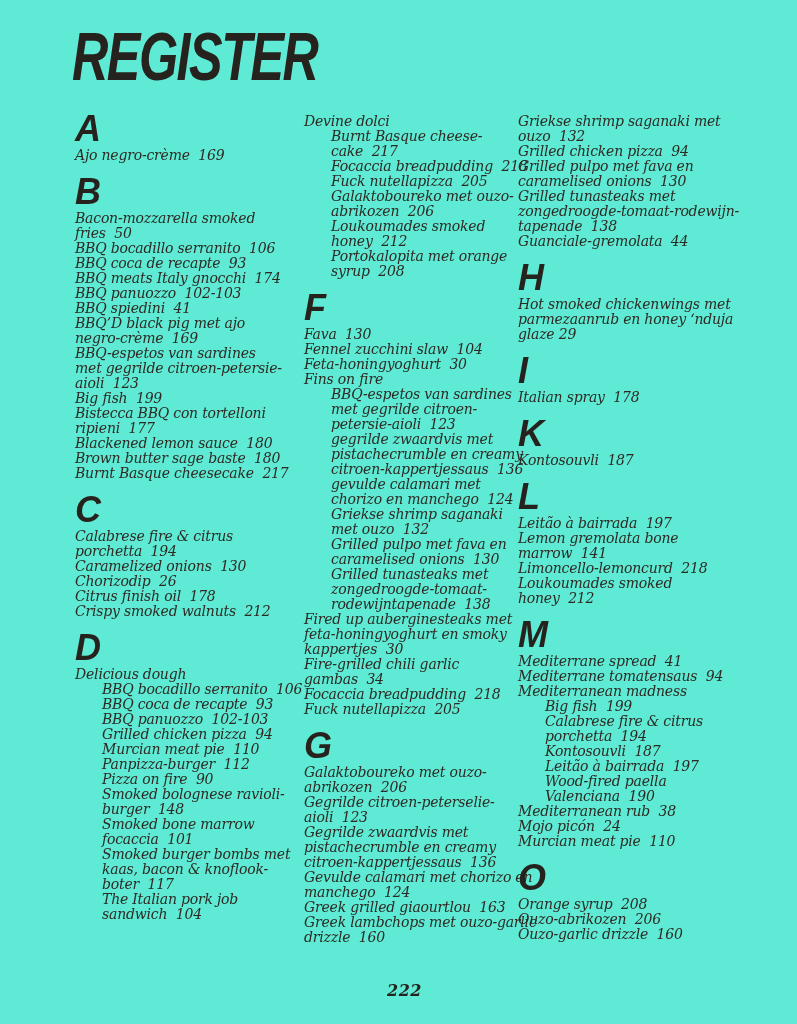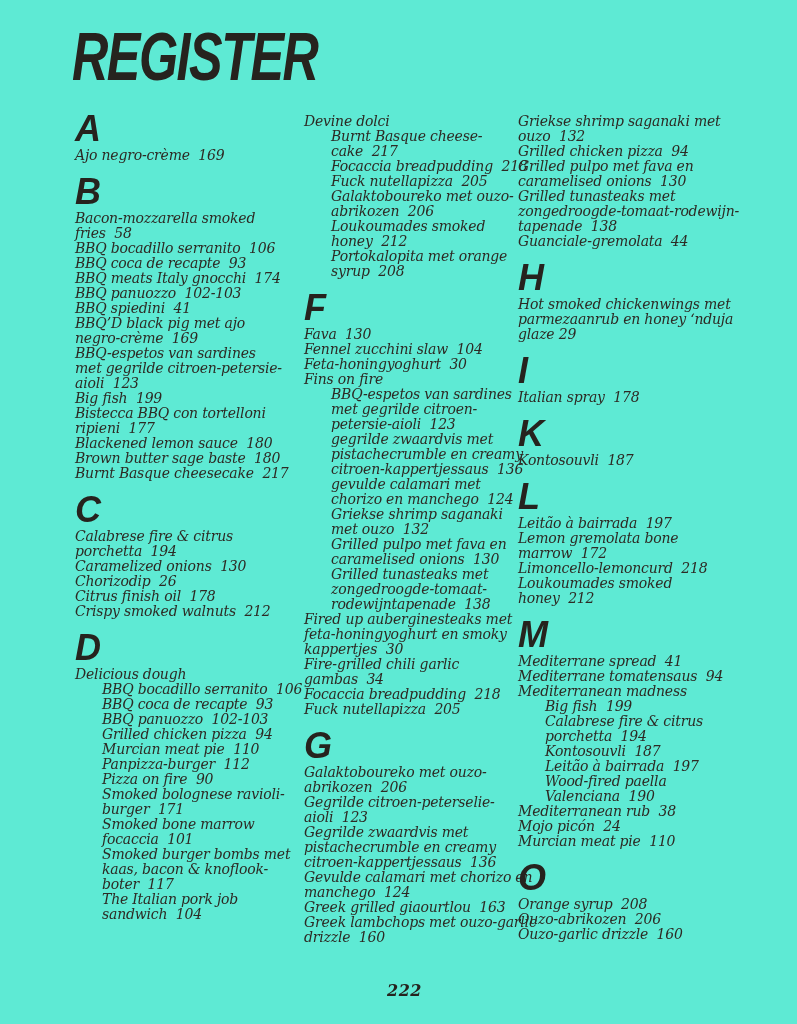--- a/index.html
+++ b/index.html
@@ -79,21 +79,21 @@
         <section class="block">
           <div class="section-header">A</div>
           <div class="entry">
             <div class="line">Ajo negro-crème  169</div>
           </div>
         </section>
         <section class="block">
           <div class="section-header">B</div>
           <div class="entry">
             <div class="line">Bacon-mozzarella smoked</div>
-            <div class="line">fries  58</div>
+            <div class="line">fries  50</div>
           </div>
           <div class="entry">
             <div class="line">BBQ bocadillo serranito  106</div>
           </div>
           <div class="entry">
             <div class="line">BBQ coca de recapte  93</div>
           </div>
           <div class="entry">
             <div class="line">BBQ meats Italy gnocchi  174</div>
           </div>
@@ -169,21 +169,21 @@
             <div class="line">Murcian meat pie  110</div>
           </div>
           <div class="entry indent">
             <div class="line">Panpizza-burger  112</div>
           </div>
           <div class="entry indent">
             <div class="line">Pizza on fire  90</div>
           </div>
           <div class="entry indent">
             <div class="line">Smoked bolognese ravioli-</div>
-            <div class="line">burger  171</div>
+            <div class="line">burger  148</div>
           </div>
           <div class="entry indent">
             <div class="line">Smoked bone marrow</div>
             <div class="line">focaccia  101</div>
           </div>
           <div class="entry indent">
             <div class="line">Smoked burger bombs met</div>
             <div class="line">kaas, bacon &amp; knoflook-</div>
             <div class="line">boter  117</div>
           </div>
@@ -348,21 +348,21 @@
             <div class="line">Kontosouvli  187</div>
           </div>
         </section>
         <section class="block">
           <div class="section-header">L</div>
           <div class="entry">
             <div class="line">Leitão à bairrada  197</div>
           </div>
           <div class="entry">
             <div class="line">Lemon gremolata bone</div>
-            <div class="line">marrow  172</div>
+            <div class="line">marrow  141</div>
           </div>
           <div class="entry">
             <div class="line">Limoncello-lemoncurd  218</div>
           </div>
           <div class="entry">
             <div class="line">Loukoumades smoked</div>
             <div class="line">honey  212</div>
           </div>
         </section>
         <section class="block">

